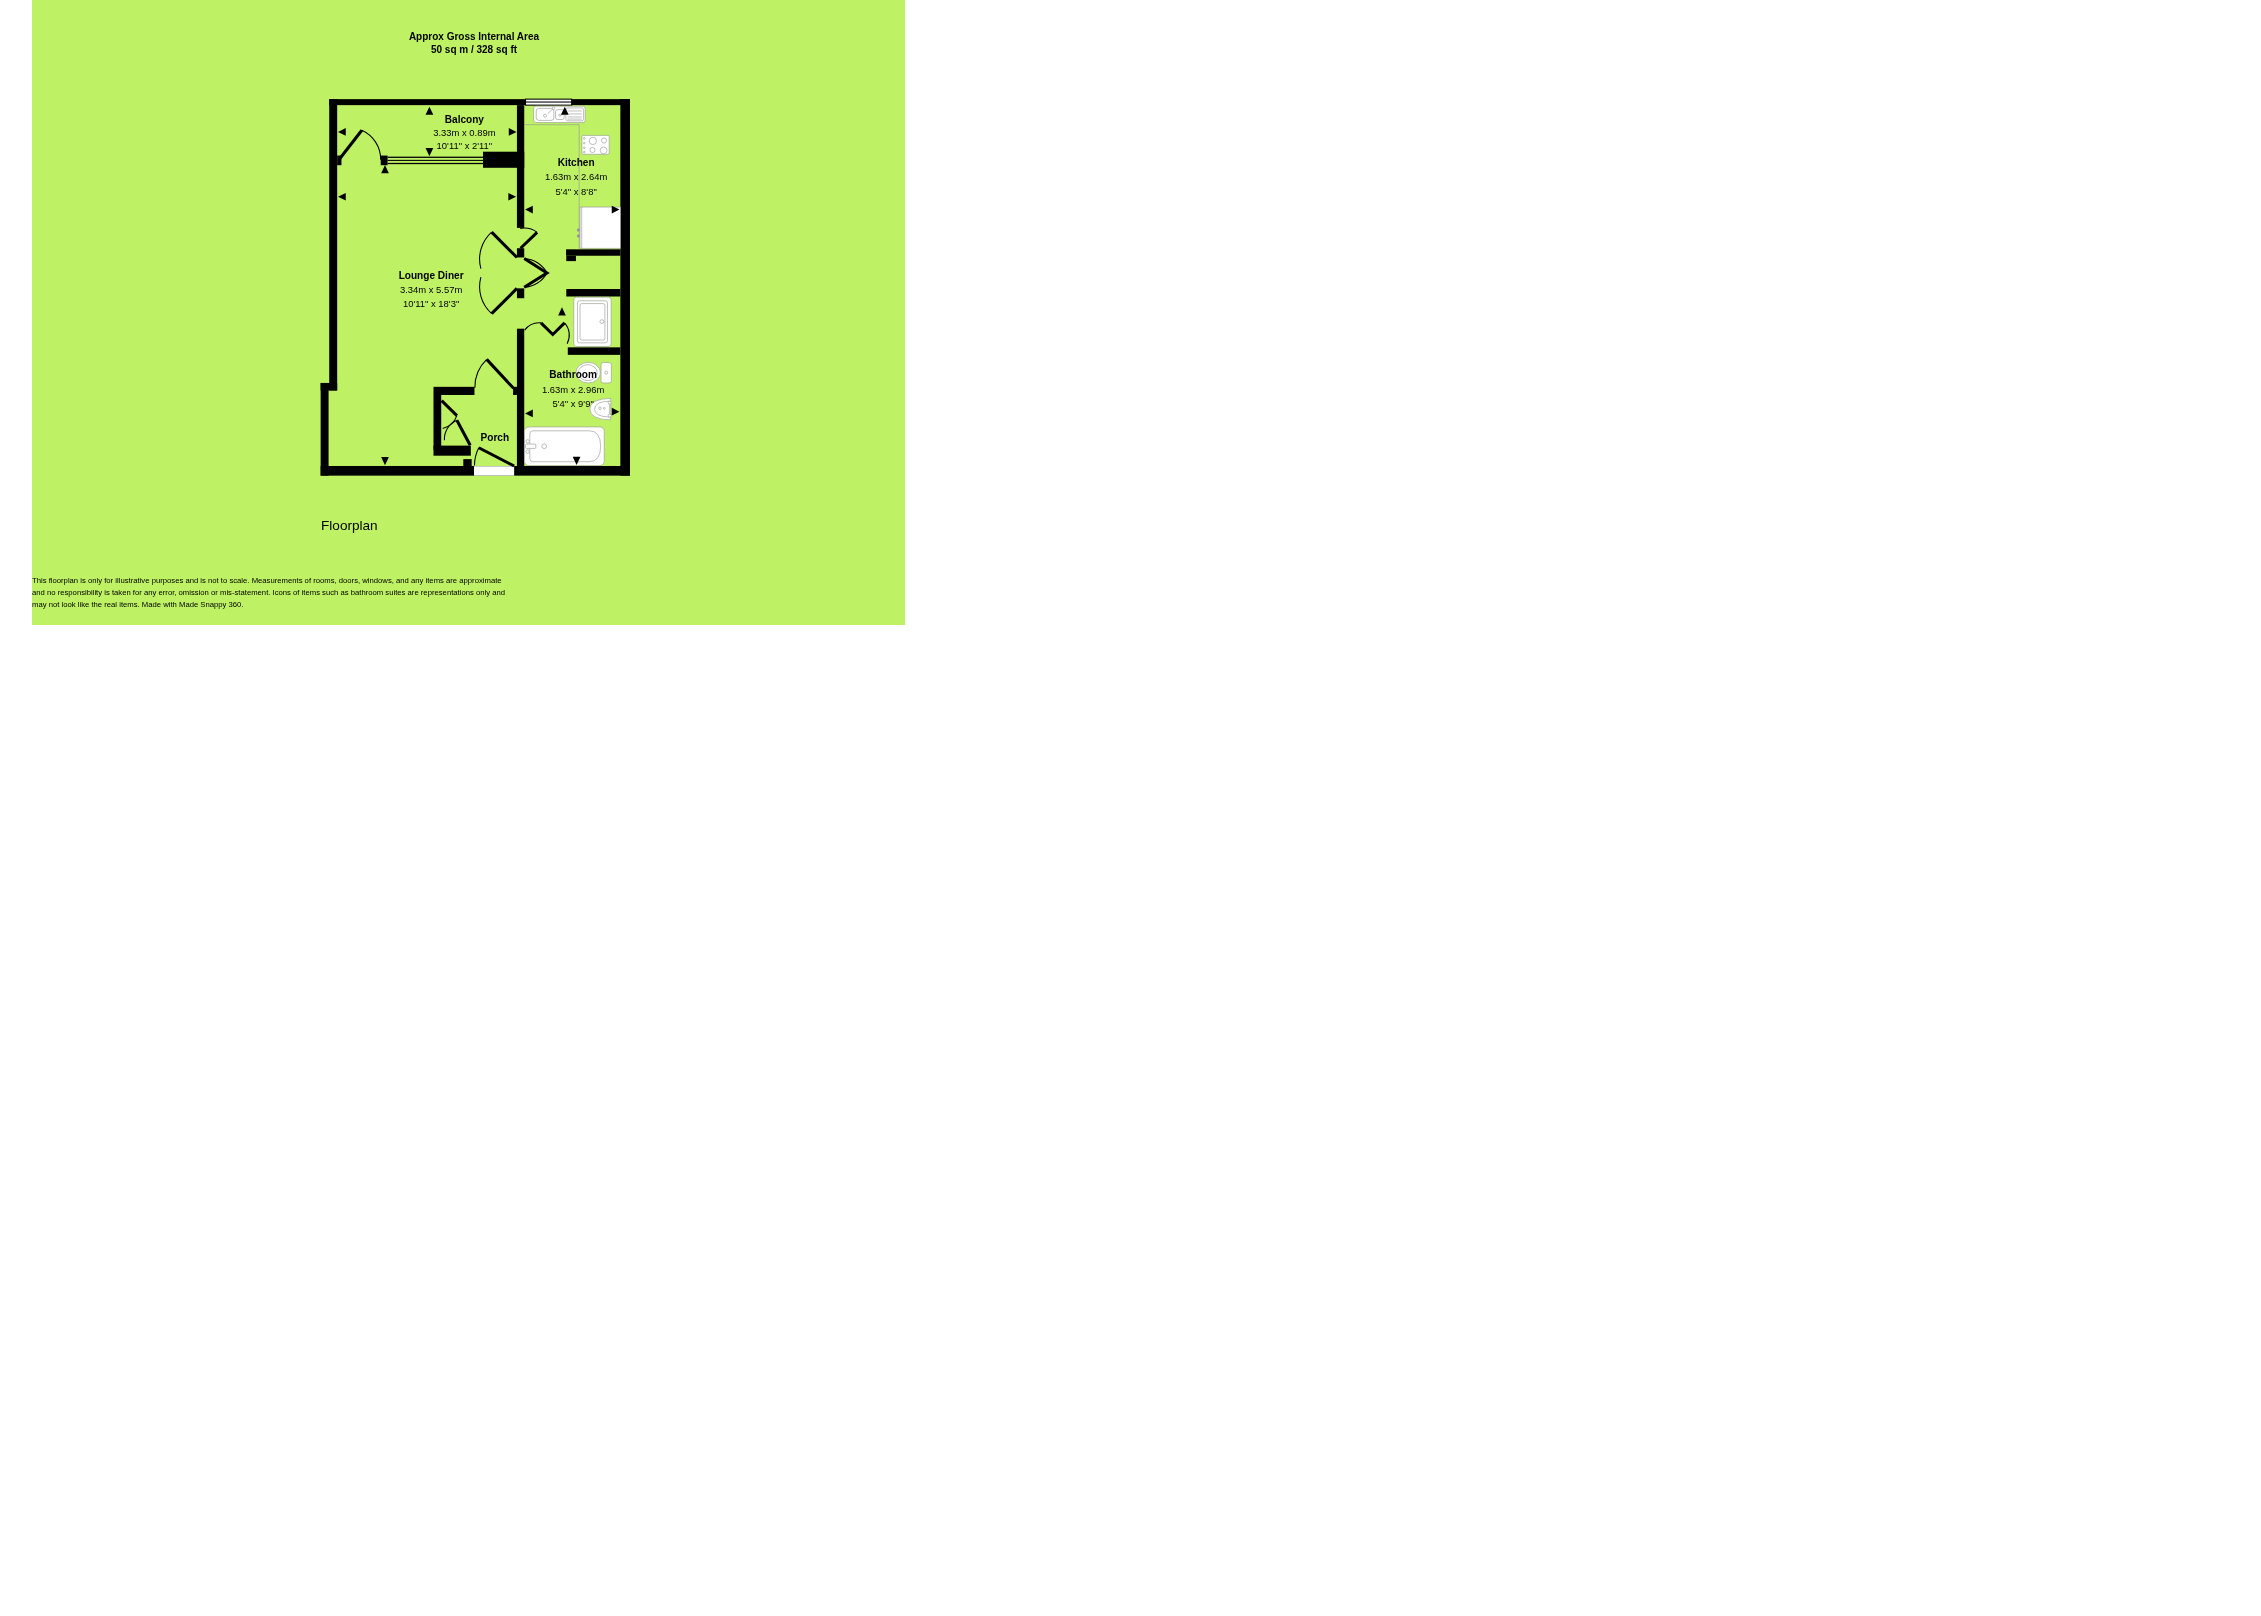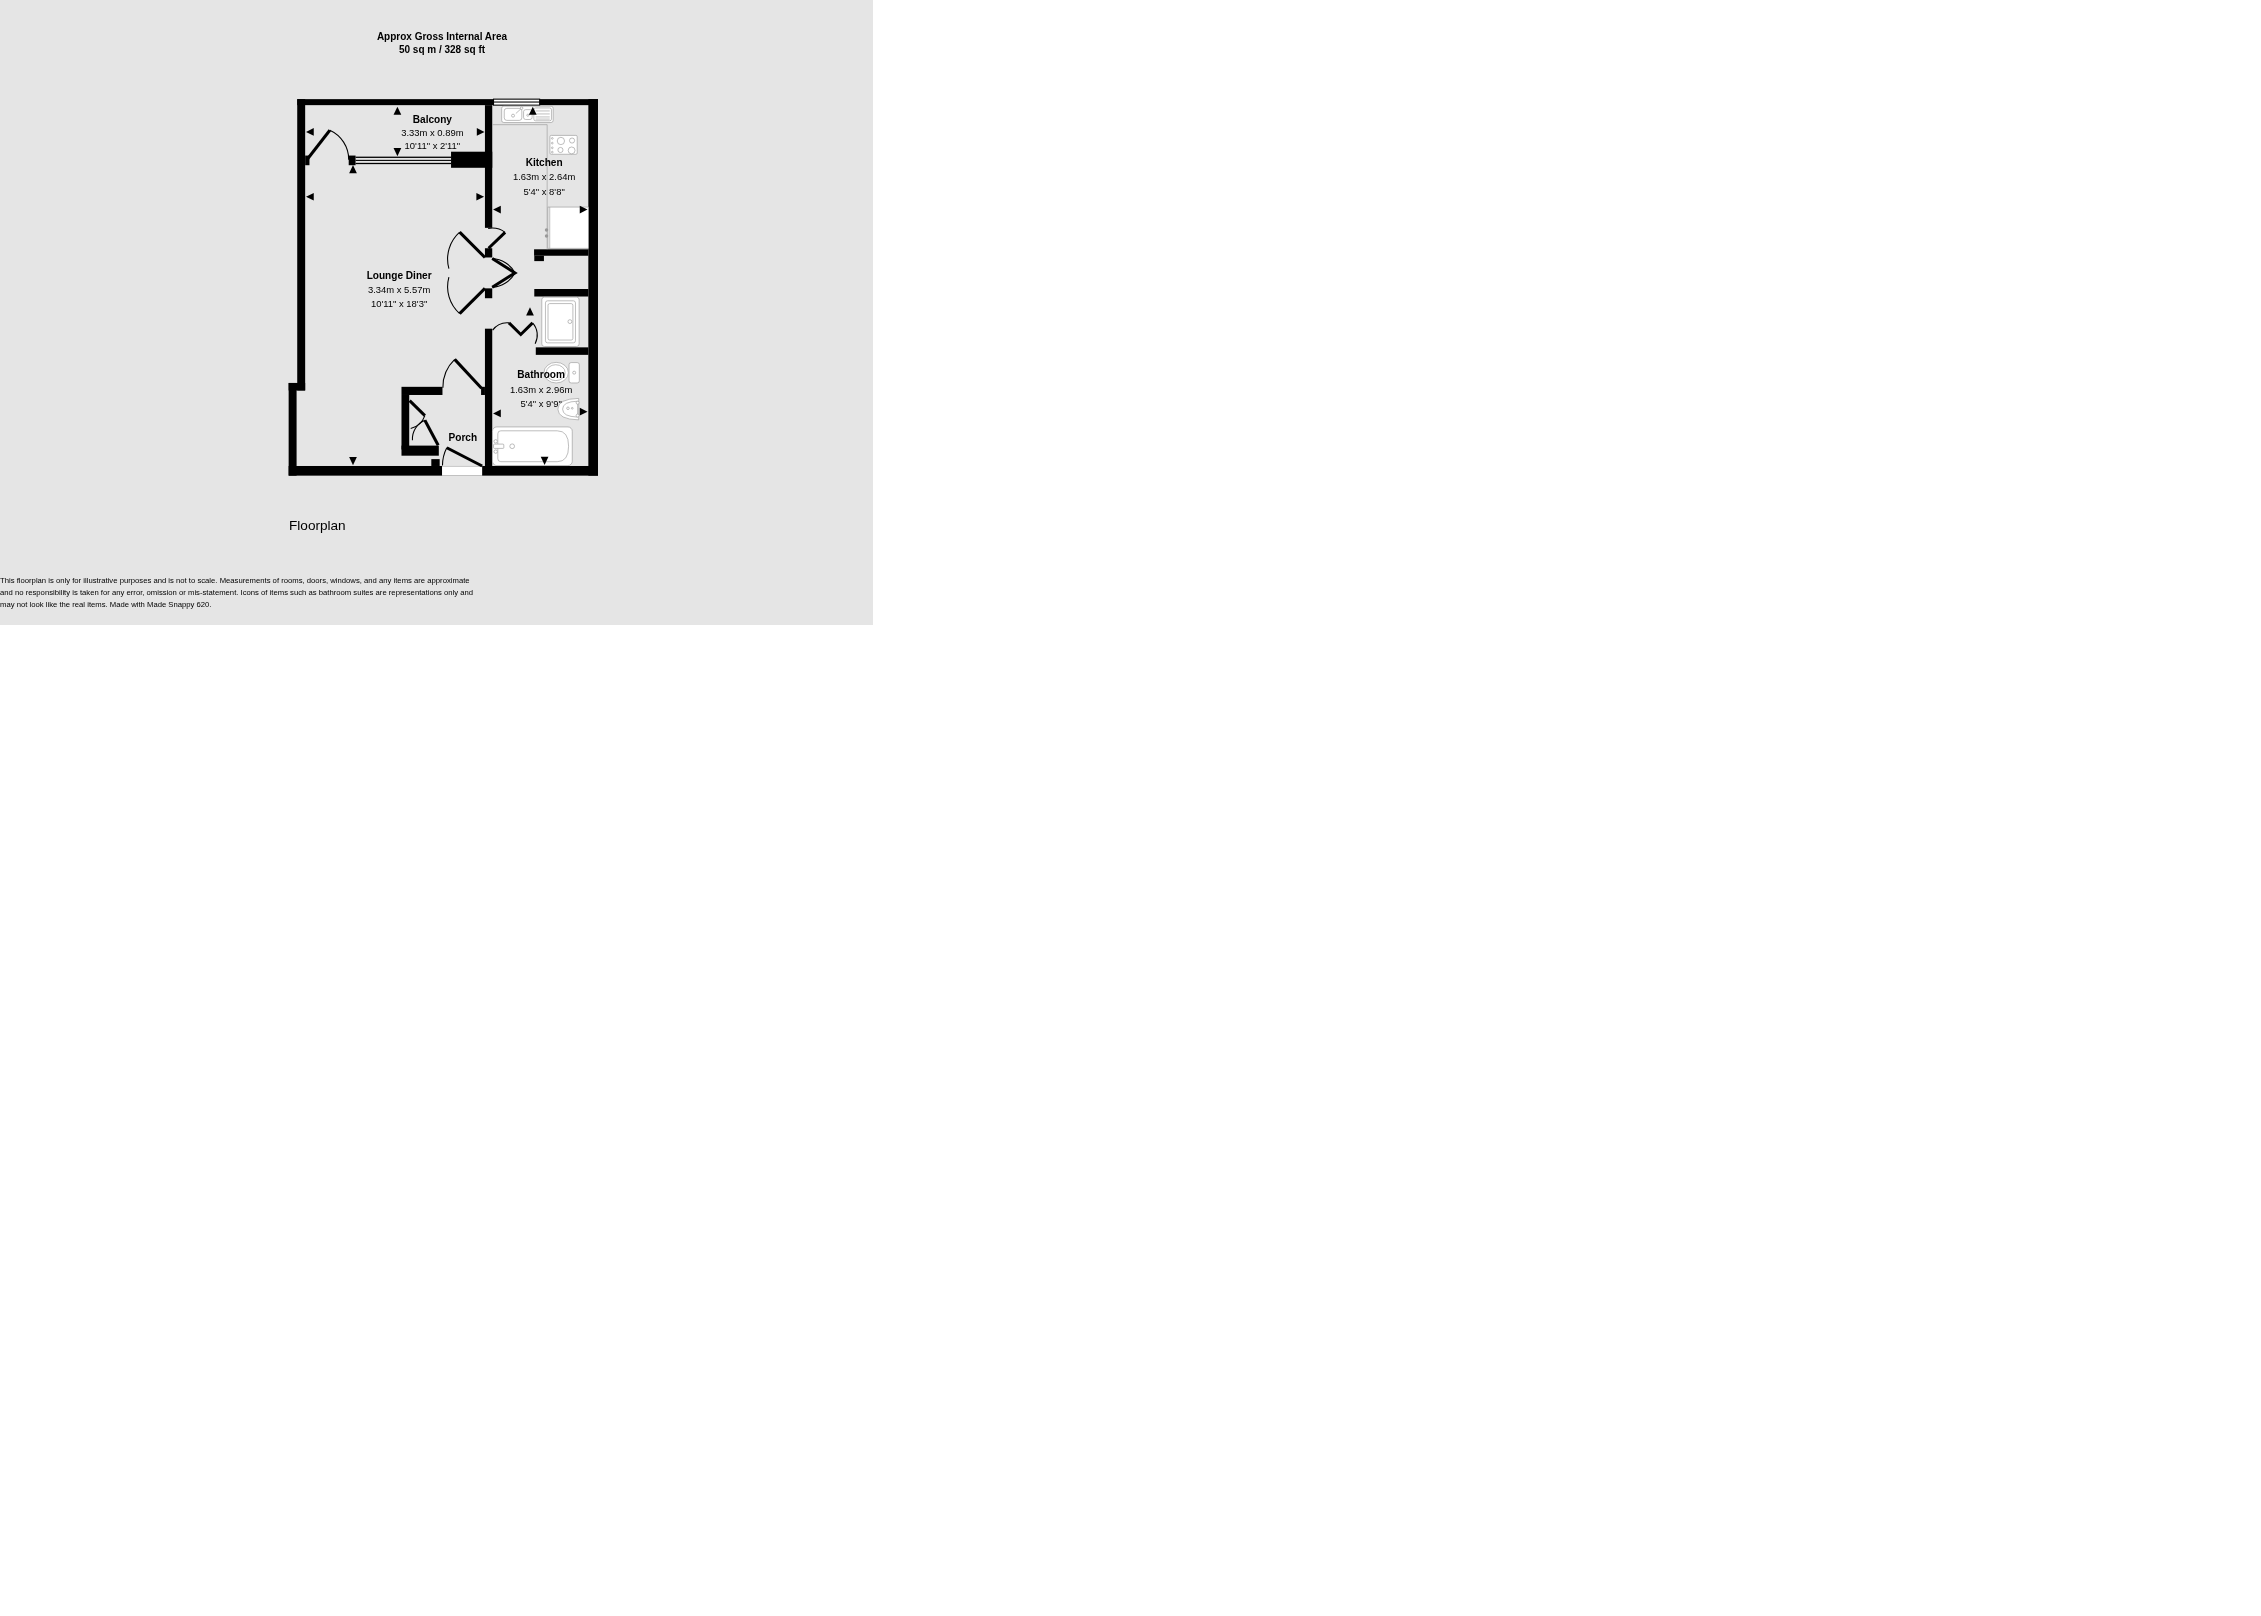--- a/index.html
+++ b/index.html
@@ -1,17 +1,17 @@
 <!DOCTYPE html>
 <html style="font-size:9px"><head>
 <meta charset="utf-8">
 <style>
   html,body{margin:0;padding:0;background:#fff;}
-  .page{position:relative;width:873px;height:625px;background:#e5e5e5;overflow:hidden;
-        font-family:"Liberation Sans", sans-serif;color:#000;}
+  .page{position:relative;width:873px;height:625px;background:#bef264;overflow:hidden;
+        font-family:"Liberation Sans", sans-serif;color:#000;margin-left:32px;}
   .title-block{position:absolute;left:237px;top:30px;width:410px;text-align:center;
         font-weight:bold;font-size:10px;line-height:13.3px;}
   .plan-svg{position:absolute;left:288px;top:98px;width:310px;height:382px;}
   .floorplan-label{position:absolute;left:289px;top:518px;font-size:13.6px;}
   .disclaimer{position:absolute;left:0;top:575px;width:873px;text-align:left;
         font-size:7.7px;line-height:12px;}
   svg text{font-family:"Liberation Sans", sans-serif;fill:#000;}
   svg .room-name{font-size:47px;font-weight:bold;}
   svg .room-dim{font-size:44px;}
   .wall{fill:#000;}
@@ -219,17 +219,17 @@
       </g>
       <text class="room-name" x="815" y="1598">Porch</text>
     </g>
   </svg>
 
   <div class="floorplan-label">Floorplan</div>
 
   <div class="disclaimer">
     <div>This floorplan is only for illustrative purposes and is not to scale. Measurements of rooms, doors, windows, and any items are approximate</div>
     <div>and no responsibility is taken for any error, omission or mis-statement. Icons of items such as bathroom suites are representations only and</div>
-    <div>may not look like the real items. Made with Made Snappy 620.</div>
+    <div>may not look like the real items. Made with Made Snappy 360.</div>
   </div>
 
 </div>
 
 
 </body></html>

